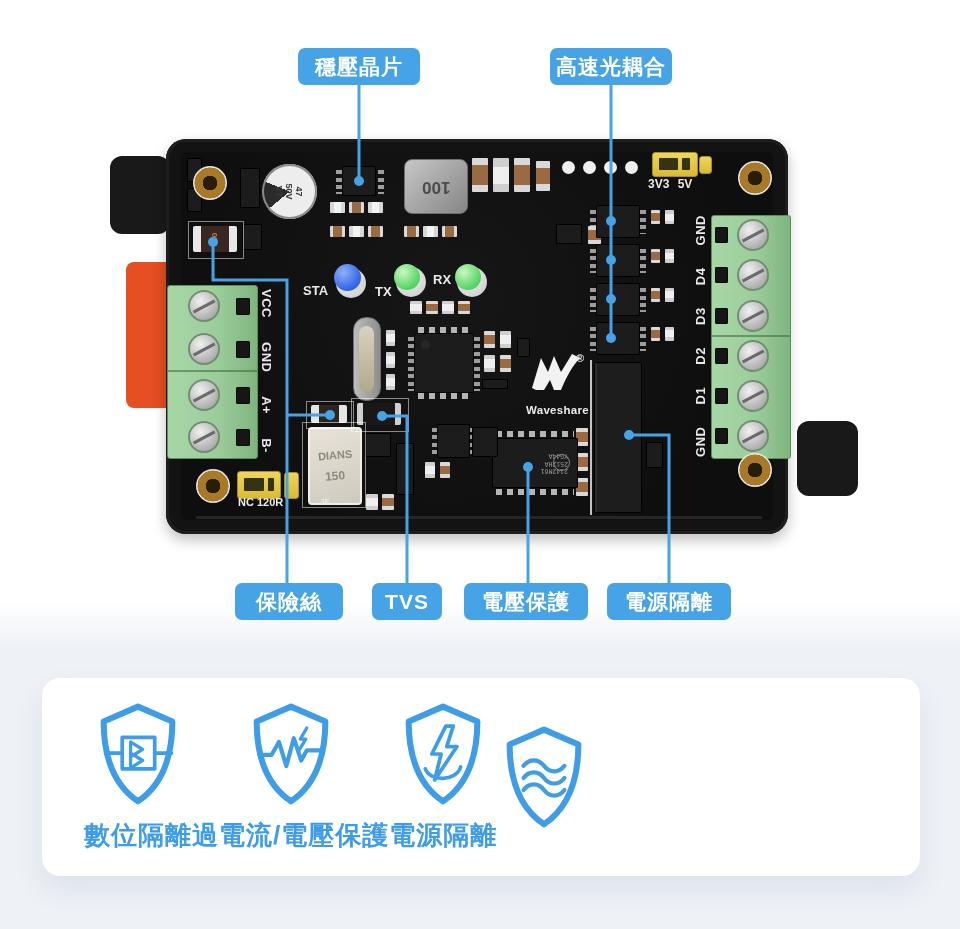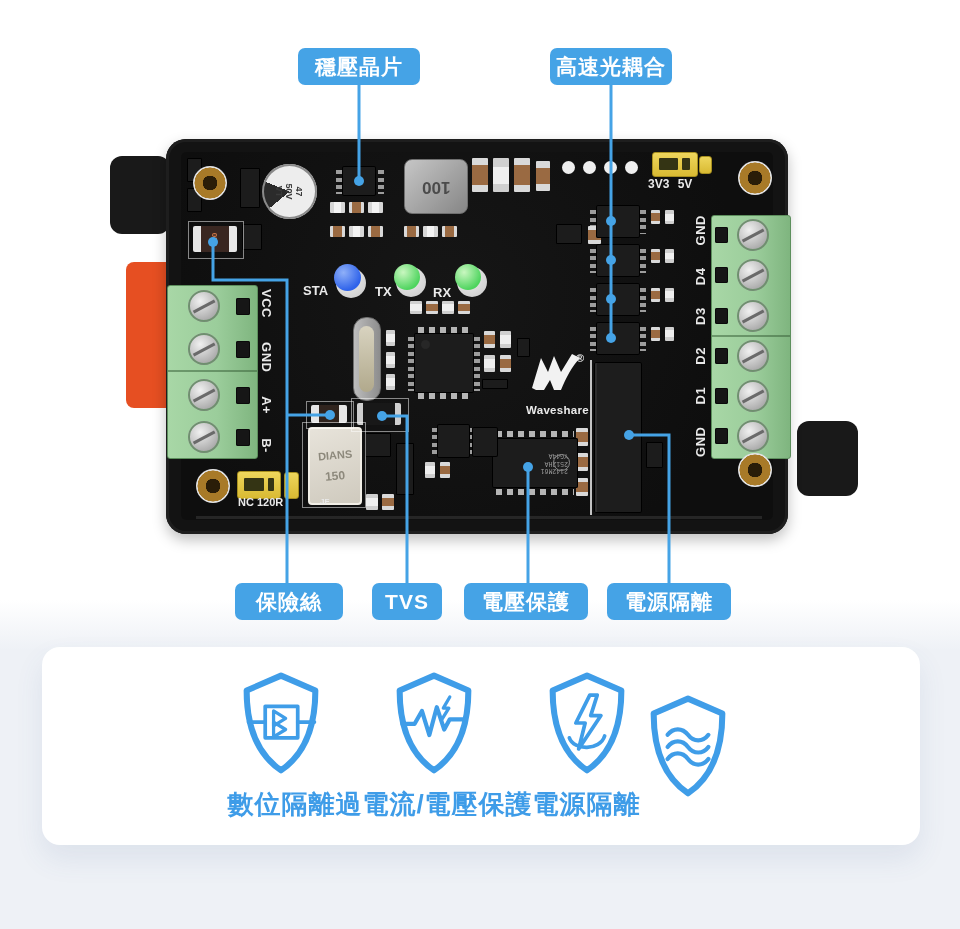--- a/index.html
+++ b/index.html
@@ -47,22 +47,22 @@
   .led-base{position:absolute;border-radius:50%;background:radial-gradient(circle at 40% 35%,#f2f2f2,#c7c7c7);z-index:10;}
   .led{position:absolute;border-radius:50%;z-index:11;}
   .led.blue{background:radial-gradient(circle at 35% 32%,#8fb0f8,#2f63ea 70%);}
   .led.green{background:radial-gradient(circle at 35% 32%,#c9f7c0,#4ed45e 72%);}
   .hole{position:absolute;border-radius:50%;background:radial-gradient(circle,#2a1d08 0 30%,#a87a28 31% 64%,#e2e2e2 65%);z-index:10;}
   .jumper{position:absolute;background:linear-gradient(180deg,#eed65c,#d9ba33);border:1px solid #a8901f;border-radius:3px;z-index:10;}
   .jslot{position:absolute;background:#343414;border-radius:1px;}
   
   #lines{position:absolute;left:0;top:0;z-index:50;pointer-events:none;}
   
-  .card{position:absolute;left:42px;top:647px;width:878px;height:198px;background:#fff;border-radius:18px;
-    box-shadow:0 14px 28px rgba(70,100,150,.10);z-index:20;display:flex;align-items:center;justify-content:center;
+  .card{position:absolute;left:42px;top:678px;width:878px;height:198px;background:#fff;border-radius:18px;
+    box-shadow:0 14px 28px rgba(70,100,150,.10);z-index:20;display:flex;align-items:center;justify-content:flex-start;
     padding:0 42px;box-sizing:border-box;}
   .feature{display:flex;flex-direction:column;align-items:center;gap:12px;}
   .feature .flabel{color:#3e9ce8;font-size:26px;font-weight:bold;white-space:nowrap;letter-spacing:1px;}
   .fic{stroke:#3f9de8;fill:none;stroke-linecap:round;stroke-linejoin:round;}
 </style>
 </head>
 <body>
 
 <div id="stage">
 
@@ -139,21 +139,21 @@
     <span style="color:#d07a4a;font-size:8px;font-weight:bold;transform:rotate(90deg)">050</span>
   </div>
   <div class="silkbox" style="left:188px;top:221px;width:54px;height:36px"></div>
 
   <div class="silktext" style="left:303px;top:283px;font-size:13px">STA</div>
   <div class="led-base" style="left:336px;top:268px;width:30px;height:30px"></div>
   <div class="led blue" style="left:334px;top:264px;width:27px;height:27px"></div>
   <div class="silktext" style="left:375px;top:284px;font-size:13px">TX</div>
   <div class="led-base" style="left:396px;top:267px;width:30px;height:30px"></div>
   <div class="led green" style="left:394px;top:264px;width:26px;height:26px"></div>
-  <div class="silktext" style="left:433px;top:285px;font-size:13px">RX</div>
+  <div class="silktext" style="left:433px;top:272px;font-size:13px">RX</div>
   <div class="led-base" style="left:457px;top:267px;width:30px;height:30px"></div>
   <div class="led green" style="left:455px;top:264px;width:26px;height:26px"></div>
 
   <div class="abs" style="left:353px;top:317px;width:26px;height:82px;border-radius:13px;z-index:10;
        background:linear-gradient(90deg,#bdbdbd,#8d8d8d);border:1px solid #6f6f6f">
     <div style="position:absolute;left:5px;top:8px;width:15px;height:66px;border-radius:8px;background:linear-gradient(180deg,#d8d3c0,#b1a98c)"></div>
   </div>
 
   <div class="pins-h" style="left:418px;top:327px;width:54px"></div>
   <div class="pins-h" style="left:418px;top:393px;width:54px"></div>

